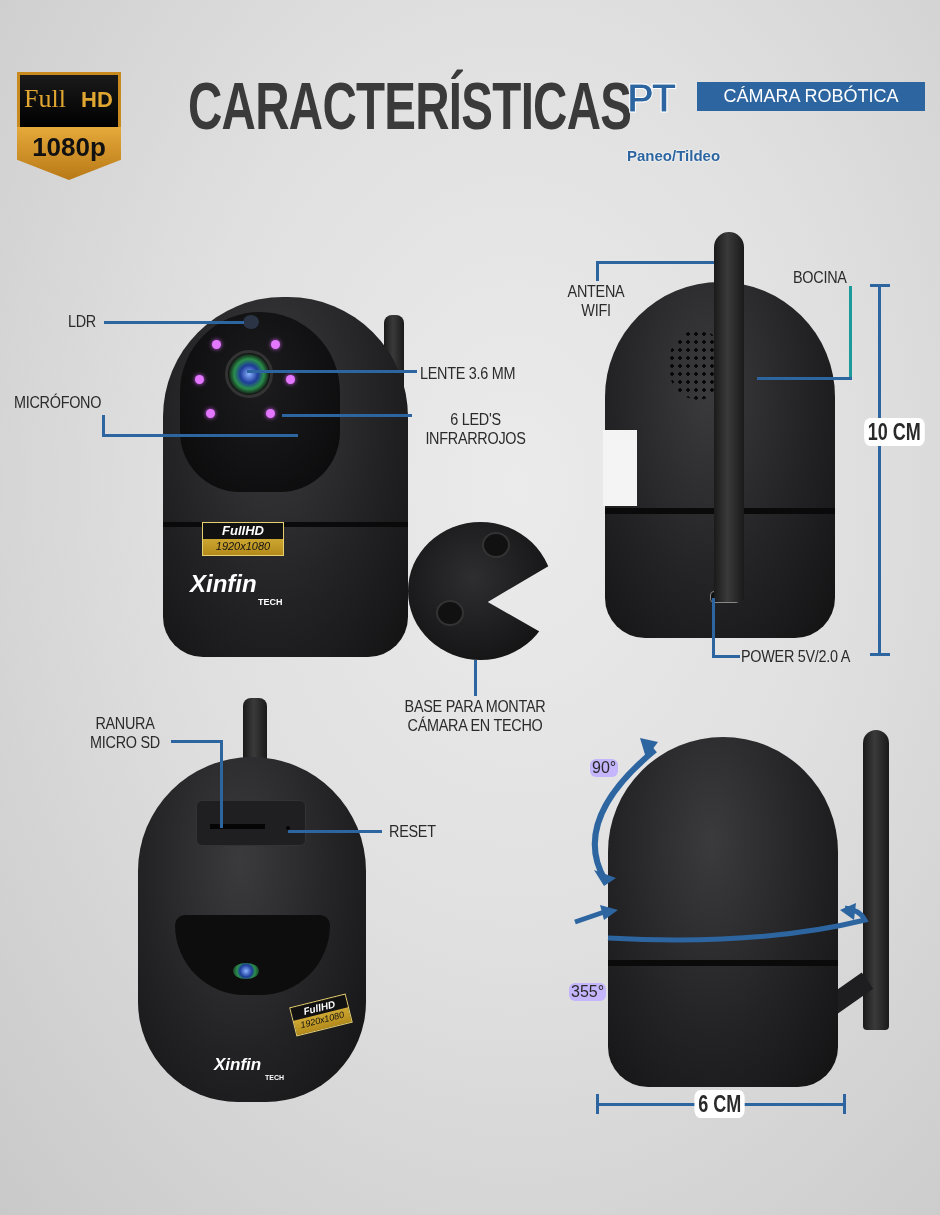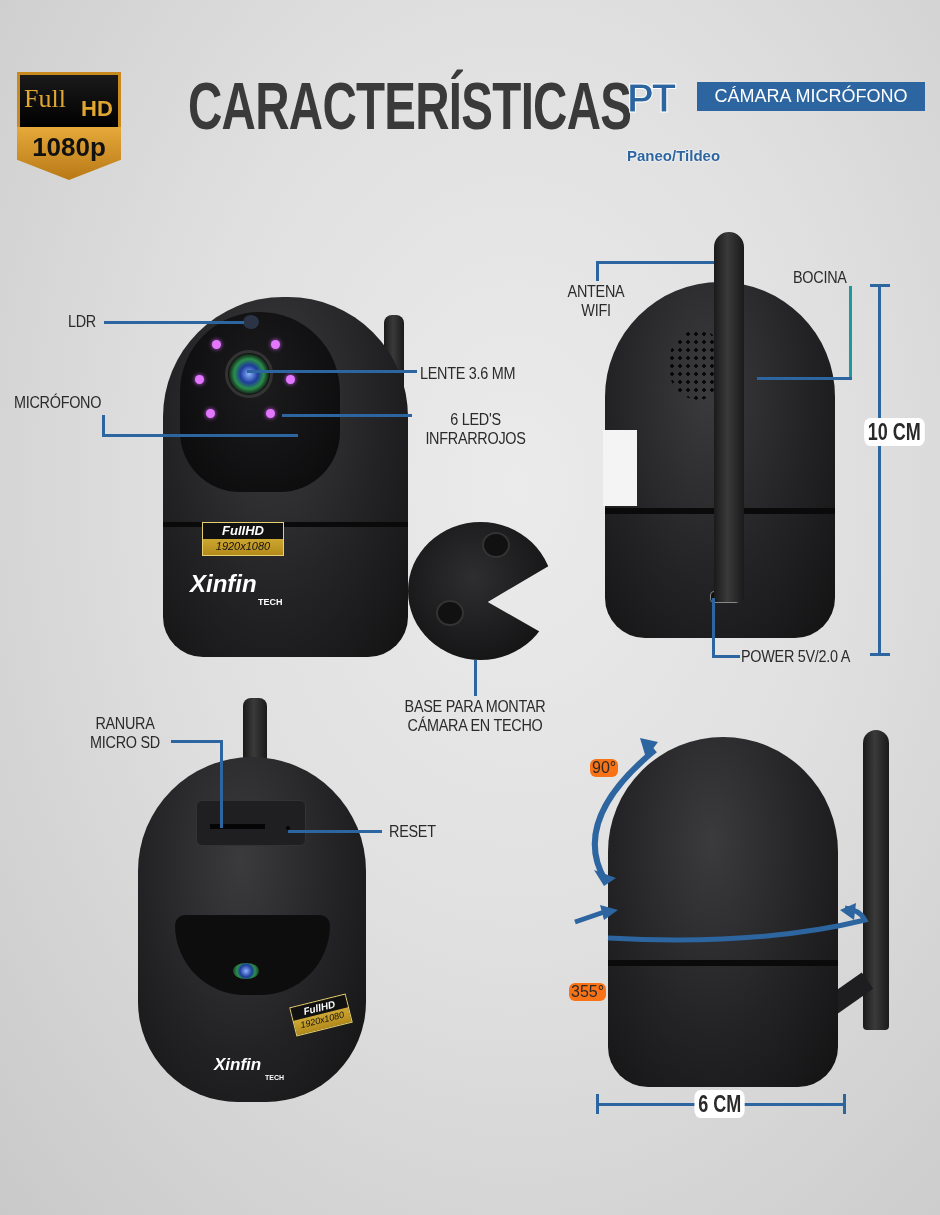--- a/index.html
+++ b/index.html
@@ -8,49 +8,49 @@
     font-family:"Liberation Sans", sans-serif;}
   .abs{position:absolute;}
   .lbl{position:absolute;font-family:"Liberation Sans", sans-serif;font-size:16px;color:#2b2b2b;line-height:19px;letter-spacing:-0.3px;transform:scaleX(0.9);transform-origin:left top;white-space:nowrap;}
   .lbl.c{text-align:center;transform-origin:center top;}
   .ln{position:absolute;background:#2d65a0;}
   .ln.teal{background:#1a9a9a;}
   
   .badge{position:absolute;left:17px;top:72px;width:104px;height:108px;}
   .badge .top{position:absolute;left:0;top:0;width:104px;height:55px;background:linear-gradient(#1a1a1a,#000);border:3px solid #c88a1e;box-sizing:border-box;border-bottom:none;}
   .badge .full{position:absolute;left:7px;top:12px;font-family:"Liberation Serif", serif;font-size:26px;color:#e0a631;}
-  .badge .hd{position:absolute;left:64px;top:24px;font-family:"Liberation Sans", sans-serif;font-weight:bold;font-size:22px;color:#e0a631;}
+  .badge .hd{position:absolute;left:64px;top:15px;font-family:"Liberation Sans", sans-serif;font-weight:bold;font-size:22px;color:#e0a631;}
   .badge .bot{position:absolute;left:0;top:55px;width:104px;height:53px;background:linear-gradient(#e6a93a,#b87916);clip-path:polygon(0 0,100% 0,100% 62%,50% 100%,0 62%);}
   .badge .p{position:absolute;left:0;width:104px;top:60px;text-align:center;font-weight:bold;font-size:26px;color:#111;}
   .title{position:absolute;left:188px;top:66px;font-family:"Liberation Sans", sans-serif;font-weight:bold;font-size:66px;color:#3a3a3a;letter-spacing:-1px;transform:scaleX(0.72);transform-origin:left top;line-height:80px;}
   .pt{position:absolute;left:627px;top:78px;font-weight:bold;font-size:40px;color:#2d65a0;line-height:40px;-webkit-text-stroke:1px #fff;letter-spacing:-2px;}
   .paneo{position:absolute;left:627px;top:114px;font-weight:bold;font-size:15px;color:#2d65a0;line-height:16px;text-shadow:0 0 2px #fff,0 0 2px #fff;margin-top:34px;}
   .robo{position:absolute;left:697px;top:82px;width:228px;height:29px;background:#2d65a0;color:#fff;font-size:18px;line-height:29px;text-align:center;}
   
   .cam{position:absolute;background:radial-gradient(ellipse at 45% 30%,#3b3b3d 0%,#232325 55%,#121213 100%);}
   .ant{position:absolute;background:linear-gradient(90deg,#1a1a1a,#3a3a3a 45%,#1a1a1a);border-radius:8px 8px 2px 2px;}
   .led{position:absolute;width:9px;height:9px;border-radius:50%;background:#e477ff;box-shadow:0 0 4px #d15cf0;}
   .gold{position:absolute;background:linear-gradient(#e6c24a,#b38a1a);border:1px solid #e6d070;}
   .dim{position:absolute;font-family:"Liberation Sans", sans-serif;font-weight:bold;font-size:24px;color:#2a2a2a;background:#fff;border-radius:8px;padding:0 5px;line-height:28px;transform:scaleX(0.75);transform-origin:center;}
-  .deg{position:absolute;font-size:16px;color:#2a2a2a;background:#f97316;border-radius:6px;padding:0 2px;line-height:18px;}
+  .deg{position:absolute;font-size:16px;color:#2a2a2a;background:#c4b5fd;border-radius:6px;padding:0 2px;line-height:18px;}
 </style>
 </head>
 <body>
 
 <div class="badge">
   <div class="top"></div>
   <span class="full">Full</span>
   <span class="hd">HD</span>
   <div class="bot"></div>
   <span class="p">1080p</span>
 </div>
 <div class="title">CARACTERÍSTICAS</div>
 <div class="pt">PT</div>
 <div class="paneo">Paneo/Tildeo</div>
-<div class="robo">CÁMARA MICRÓFONO</div>
+<div class="robo">CÁMARA ROBÓTICA</div>
 
 <div>
   <div class="ant" style="left:384px;top:315px;width:20px;height:120px;"></div>
   <div class="cam" style="left:163px;top:297px;width:245px;height:360px;border-radius:120px 120px 40px 40px;"></div>
   <div class="abs" style="left:163px;top:522px;width:245px;height:5px;background:#0a0a0a;"></div>
   <div class="abs" style="left:180px;top:312px;width:160px;height:180px;border-radius:80px 80px 60px 60px;background:radial-gradient(ellipse at 50% 40%,#1c1c1e,#09090a);"></div>
   <div class="abs" style="left:243px;top:315px;width:16px;height:14px;border-radius:50%;background:#2a3444;"></div>
   <div class="abs" style="left:225px;top:350px;width:42px;height:42px;border-radius:50%;background:radial-gradient(circle,#8ab4ff 0%,#1e3c9a 30%,#2a8f4a 50%,#111 70%);border:3px solid #333;"></div>
   <div class="led" style="left:212px;top:340px;"></div>
   <div class="led" style="left:271px;top:340px;"></div>

